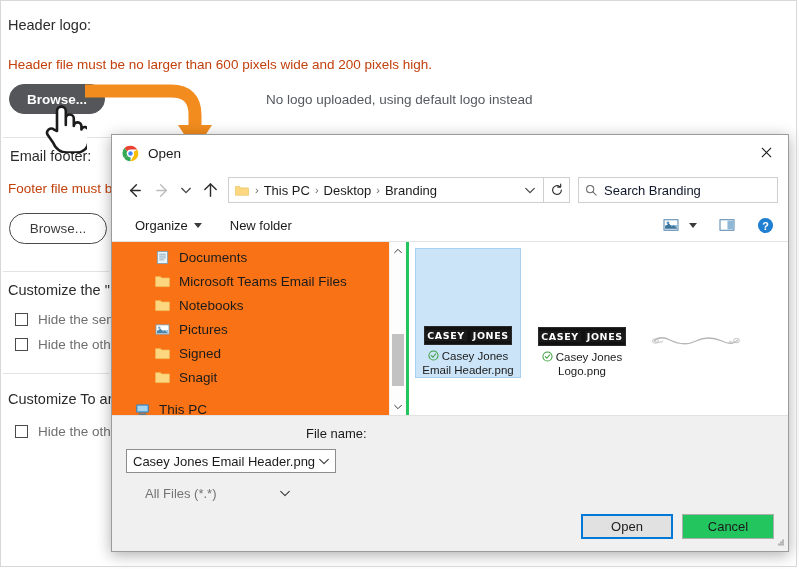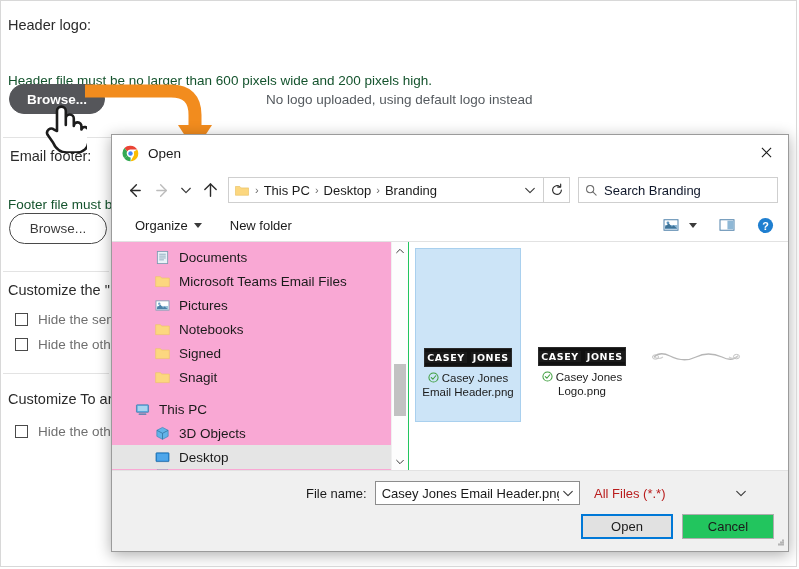--- a/index.html
+++ b/index.html
@@ -37,23 +37,22 @@
 
   .sect-label {
     position: absolute;
     font-size: 14.5px;
     color: #2b2b2b;
     white-space: nowrap;
   }
   .hint-text {
     position: absolute;
     font-size: 13.5px;
-    color: #14532d;
+    color: #c2410c;
     white-space: nowrap;
-    margin-top: 16px;
   }
   .status-text {
     position: absolute;
     font-size: 13.5px;
     color: #555a5f;
     white-space: nowrap;
   }
 
   .browse-btn {
     position: absolute;
@@ -202,25 +201,25 @@
     border-left: 4px solid transparent;
     border-right: 4px solid transparent;
     border-top: 5px solid #3b3b3b;
   }
 
   
   .dlg-body { flex: 1 1 auto; display: flex; min-height: 0; }
 
   .tree-pane {
     width: 297px; flex: none;
-    border-right: 1px solid #22c55e;
+    border-right: 3px solid #22c55e;
     display: flex;
     position: relative;
     overflow: hidden;
-    background: #f9a8d4;
+    background: #f97316;
   }
   .tree-list { flex: 1 1 auto; padding-top: 3px; overflow: hidden; }
   .tree-item {
     height: 24px;
     display: flex; align-items: center;
     gap: 8px;
     font-size: 13.5px; color: #1b1b1b;
     cursor: pointer;
     white-space: nowrap;
   }
@@ -250,23 +249,23 @@
     flex: 1 1 auto;
     position: relative;
     background: #ffffff;
     padding: 6px 0 0 6px;
     display: flex;
     gap: 0px;
     overflow: hidden;
   }
   .file-tile {
     width: 106px;
-    height: 174px;
+    height: 130px;
     display: flex; flex-direction: column; align-items: center;
-    padding-top: 20px;
+    padding-top: 4px;
     cursor: pointer;
   }
   .file-tile.selected { background: #cce4f7; border: 1px solid #a9d0ee; }
   .thumb-wrap {
     height: 98px; width: 96px;
     display: flex; align-items: flex-end; justify-content: center;
     margin-bottom: 4px;
   }
   .logo-thumb {
     width: 88px; height: 19px;
@@ -301,41 +300,41 @@
   }
 
   
   .dlg-footer {
     flex: none;
     background: #f0f0f0;
     border-top: 1px solid #e2e2e2;
     padding: 10px 14px 12px 14px;
     position: relative;
   }
-  .fn-row { display: flex; align-items: center; gap: 8px; }
+  .fn-row { display: flex; align-items: flex-start; gap: 8px; flex-direction: column; }
   .fn-label { font-size: 13px; color: #1b1b1b; white-space: nowrap; margin-left: 180px; }
   .fn-input {
     flex: 1 1 auto;
     height: 24px;
     border: 1px solid #8d8d8d;
     background: #ffffff;
     display: flex; align-items: center;
     padding: 0 2px 0 6px;
     min-width: 0;
   }
   .fn-input span { font-size: 13px; color: #1b1b1b; flex: 1 1 auto; white-space: nowrap; overflow: hidden; }
   .fn-caret { width: 18px; display: flex; align-items: center; justify-content: center; flex: none; cursor: pointer; }
   .filter-sel {
     width: 186px; height: 24px; flex: none;
     background: #f0f0f0;
     display: flex; align-items: center;
     padding: 0 2px 0 6px;
     cursor: pointer;
   }
-  .filter-sel span { font-size: 13px; color: #b91c1c; flex: 1 1 auto; white-space: nowrap; }
+  .filter-sel span { font-size: 13px; color: #737373; flex: 1 1 auto; white-space: nowrap; margin-left: 13px; }
 
   .btn-row { display: flex; justify-content: flex-end; gap: 9px; margin-top: 9px; }
   .dlg-btn {
     width: 92px; height: 25px;
     font-size: 13px;
     display: flex; align-items: center; justify-content: center;
     background: #22c55e;
     border: 1px solid #adadad;
     color: #1b1b1b;
     cursor: pointer;
@@ -551,36 +550,36 @@
                 <svg viewBox="0 0 16 14" width="15" height="13">
                   <path d="M0.6,1.8 h5.2 l1.3,1.5 h8.3 v9.2 h-14.8 z" fill="#fcd77f" stroke="#eec568" stroke-width="0.7"></path>
                 </svg>
               </span>
               <span>Microsoft Teams Email Files</span>
             </div>
 
             <div class="tree-item lvl1">
               <span class="ti-icon">
                 <svg viewBox="0 0 16 14" width="15" height="13">
+                  <path d="M0.6,1.8 h5.2 l1.3,1.5 h8.3 v9.2 h-14.8 z" fill="#fcd77f" stroke="#eec568" stroke-width="0.7"></path>
+                </svg>
+              </span>
+              <span>Notebooks</span>
+            </div>
+
+            <div class="tree-item lvl1">
+              <span class="ti-icon">
+                <svg viewBox="0 0 16 14" width="15" height="13">
                   <rect x="1" y="2" width="14" height="10" fill="#ffffff" stroke="#7a9bb0" stroke-width="0.9"></rect>
                   <rect x="2" y="7.5" width="12" height="3.6" fill="#9cc4dd"></rect>
                   <circle cx="4.5" cy="5" r="1.3" fill="#6fa3c9"></circle>
                   <path d="M2,9.5 L5.6,6 L8.6,9.5 L10.2,8 L14,11 L2,11 Z" fill="#4b82a8"></path>
                 </svg>
               </span>
               <span>Pictures</span>
-            </div>
-
-            <div class="tree-item lvl1">
-              <span class="ti-icon">
-                <svg viewBox="0 0 16 14" width="15" height="13">
-                  <path d="M0.6,1.8 h5.2 l1.3,1.5 h8.3 v9.2 h-14.8 z" fill="#fcd77f" stroke="#eec568" stroke-width="0.7"></path>
-                </svg>
-              </span>
-              <span>Notebooks</span>
             </div>
 
             <div class="tree-item lvl1">
               <span class="ti-icon">
                 <svg viewBox="0 0 16 14" width="15" height="13">
                   <path d="M0.6,1.8 h5.2 l1.3,1.5 h8.3 v9.2 h-14.8 z" fill="#fcd77f" stroke="#eec568" stroke-width="0.7"></path>
                 </svg>
               </span>
               <span>Signed</span>
             </div>

